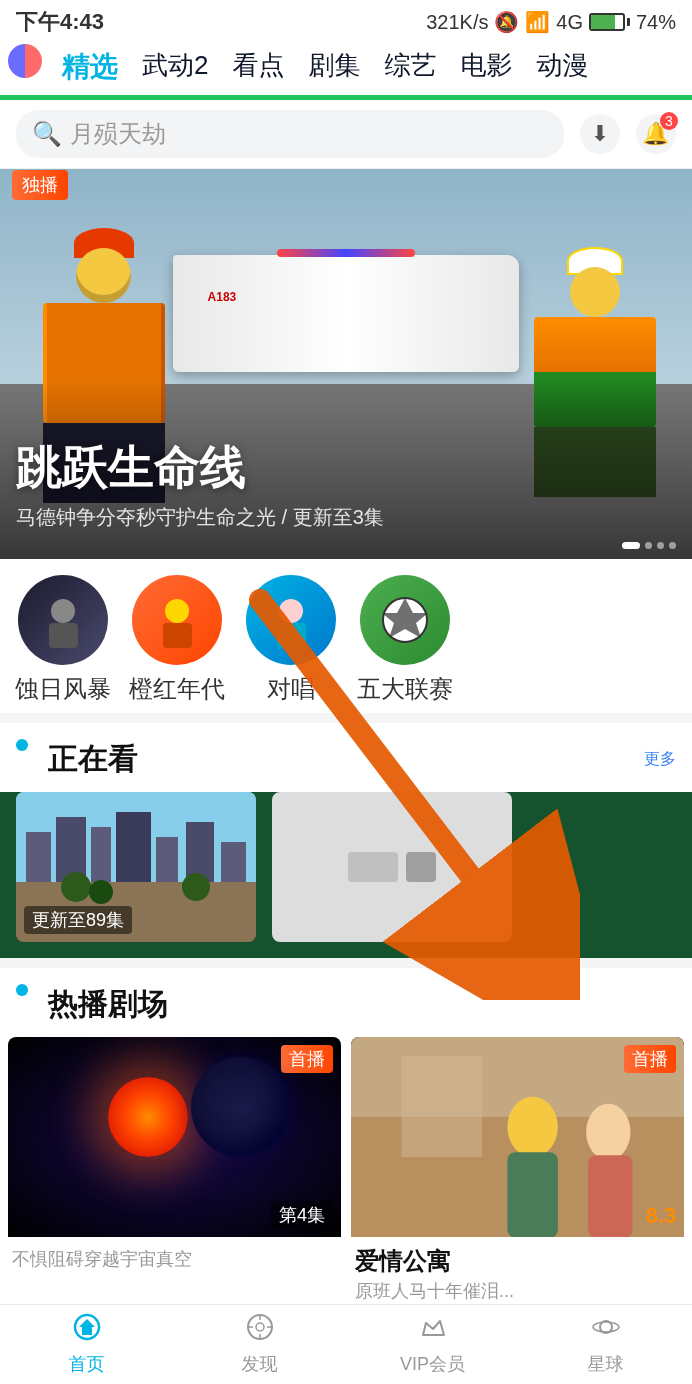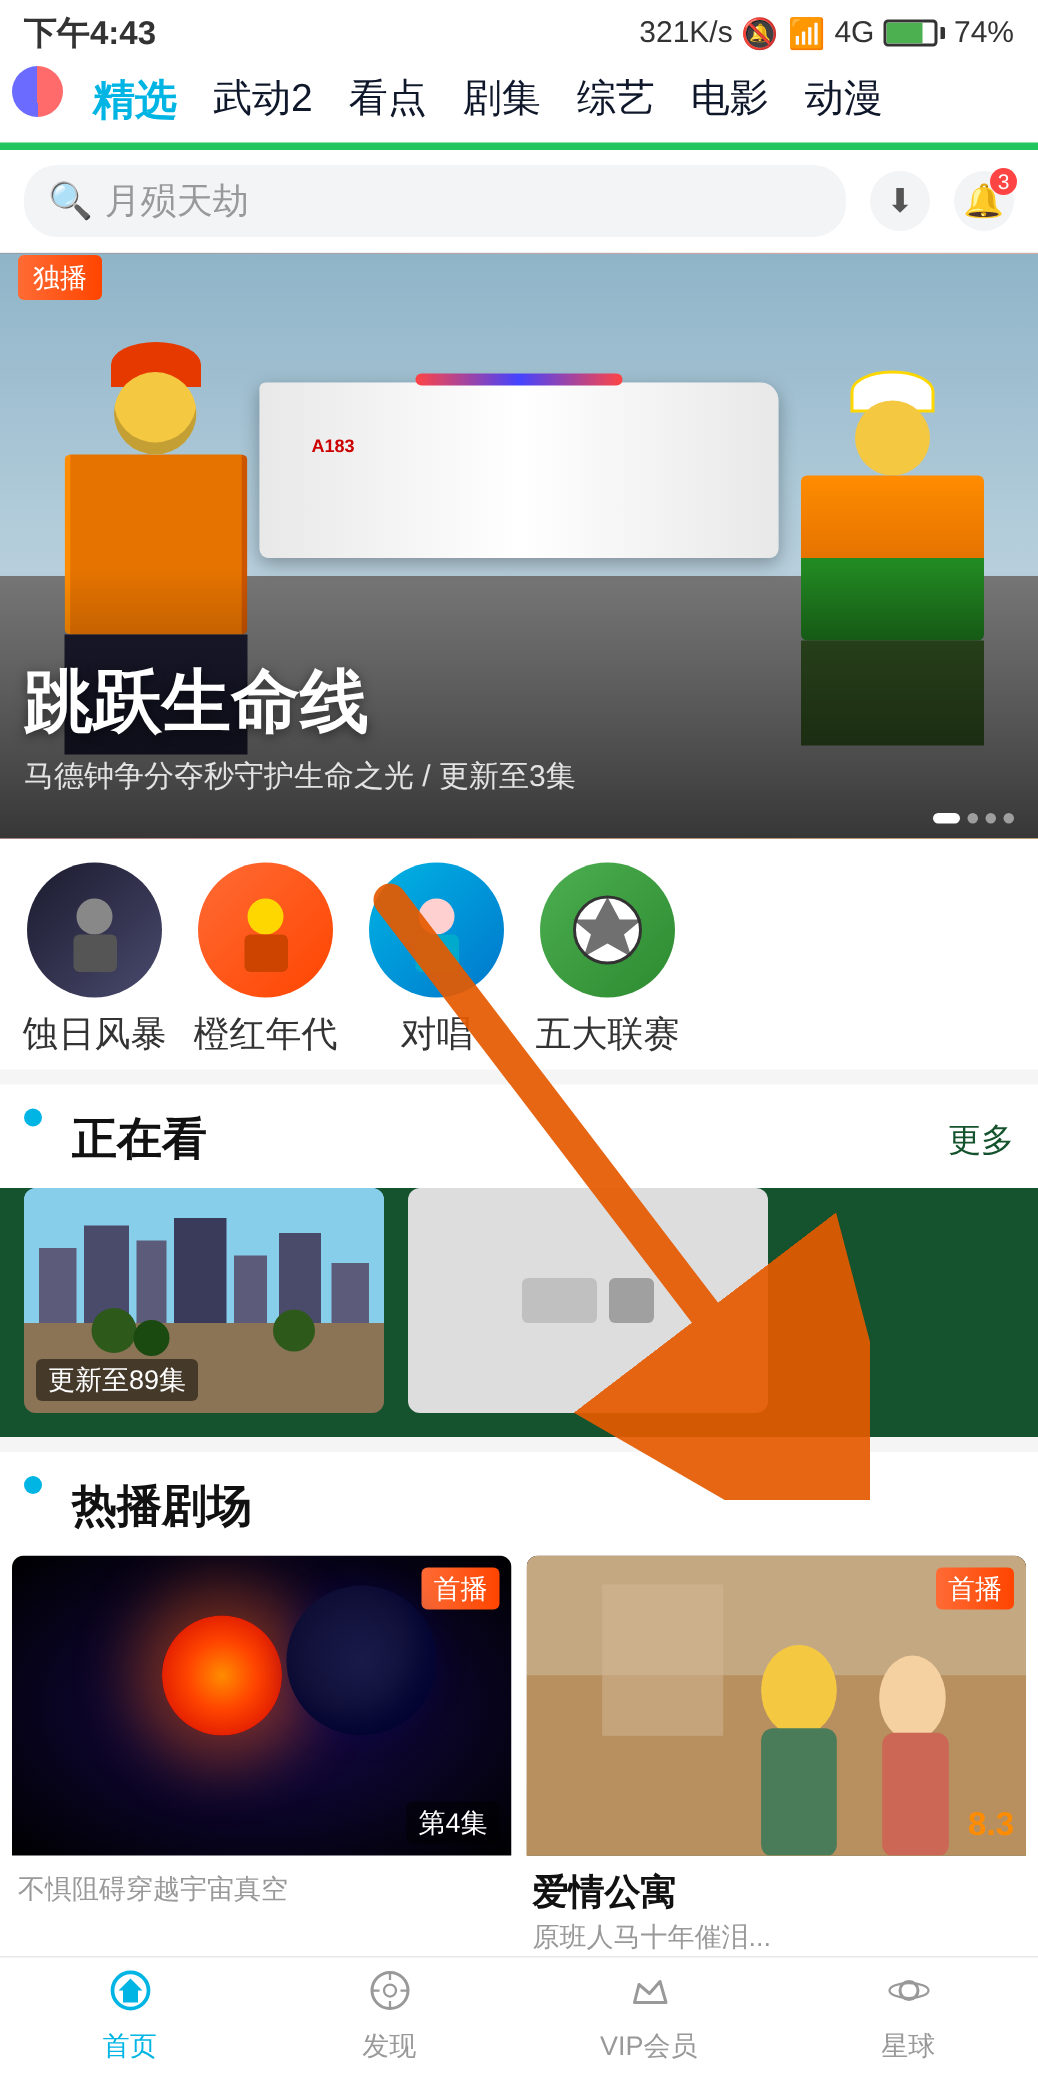--- a/index.html
+++ b/index.html
@@ -247,21 +247,21 @@
       margin-top: 10px;
     }
     .section-title {
       display: flex; align-items: flex-start; gap: 20px;
       font-size: 30px; font-weight: bold; color: #111;
     }
     .section-dot {
       width: 12px; height: 12px; background: #00b4e4; border-radius: 50%;
     }
     .section-more {
-      color: #14532d; font-size: 22px; cursor: pointer;
+      color: #3b82f6; font-size: 16px; cursor: pointer;
     }
 
     
     .watching-row {
       background: #14532d;
       display: flex;
       padding: 0 16px 16px;
       gap: 16px;
       overflow-x: auto;
     }

